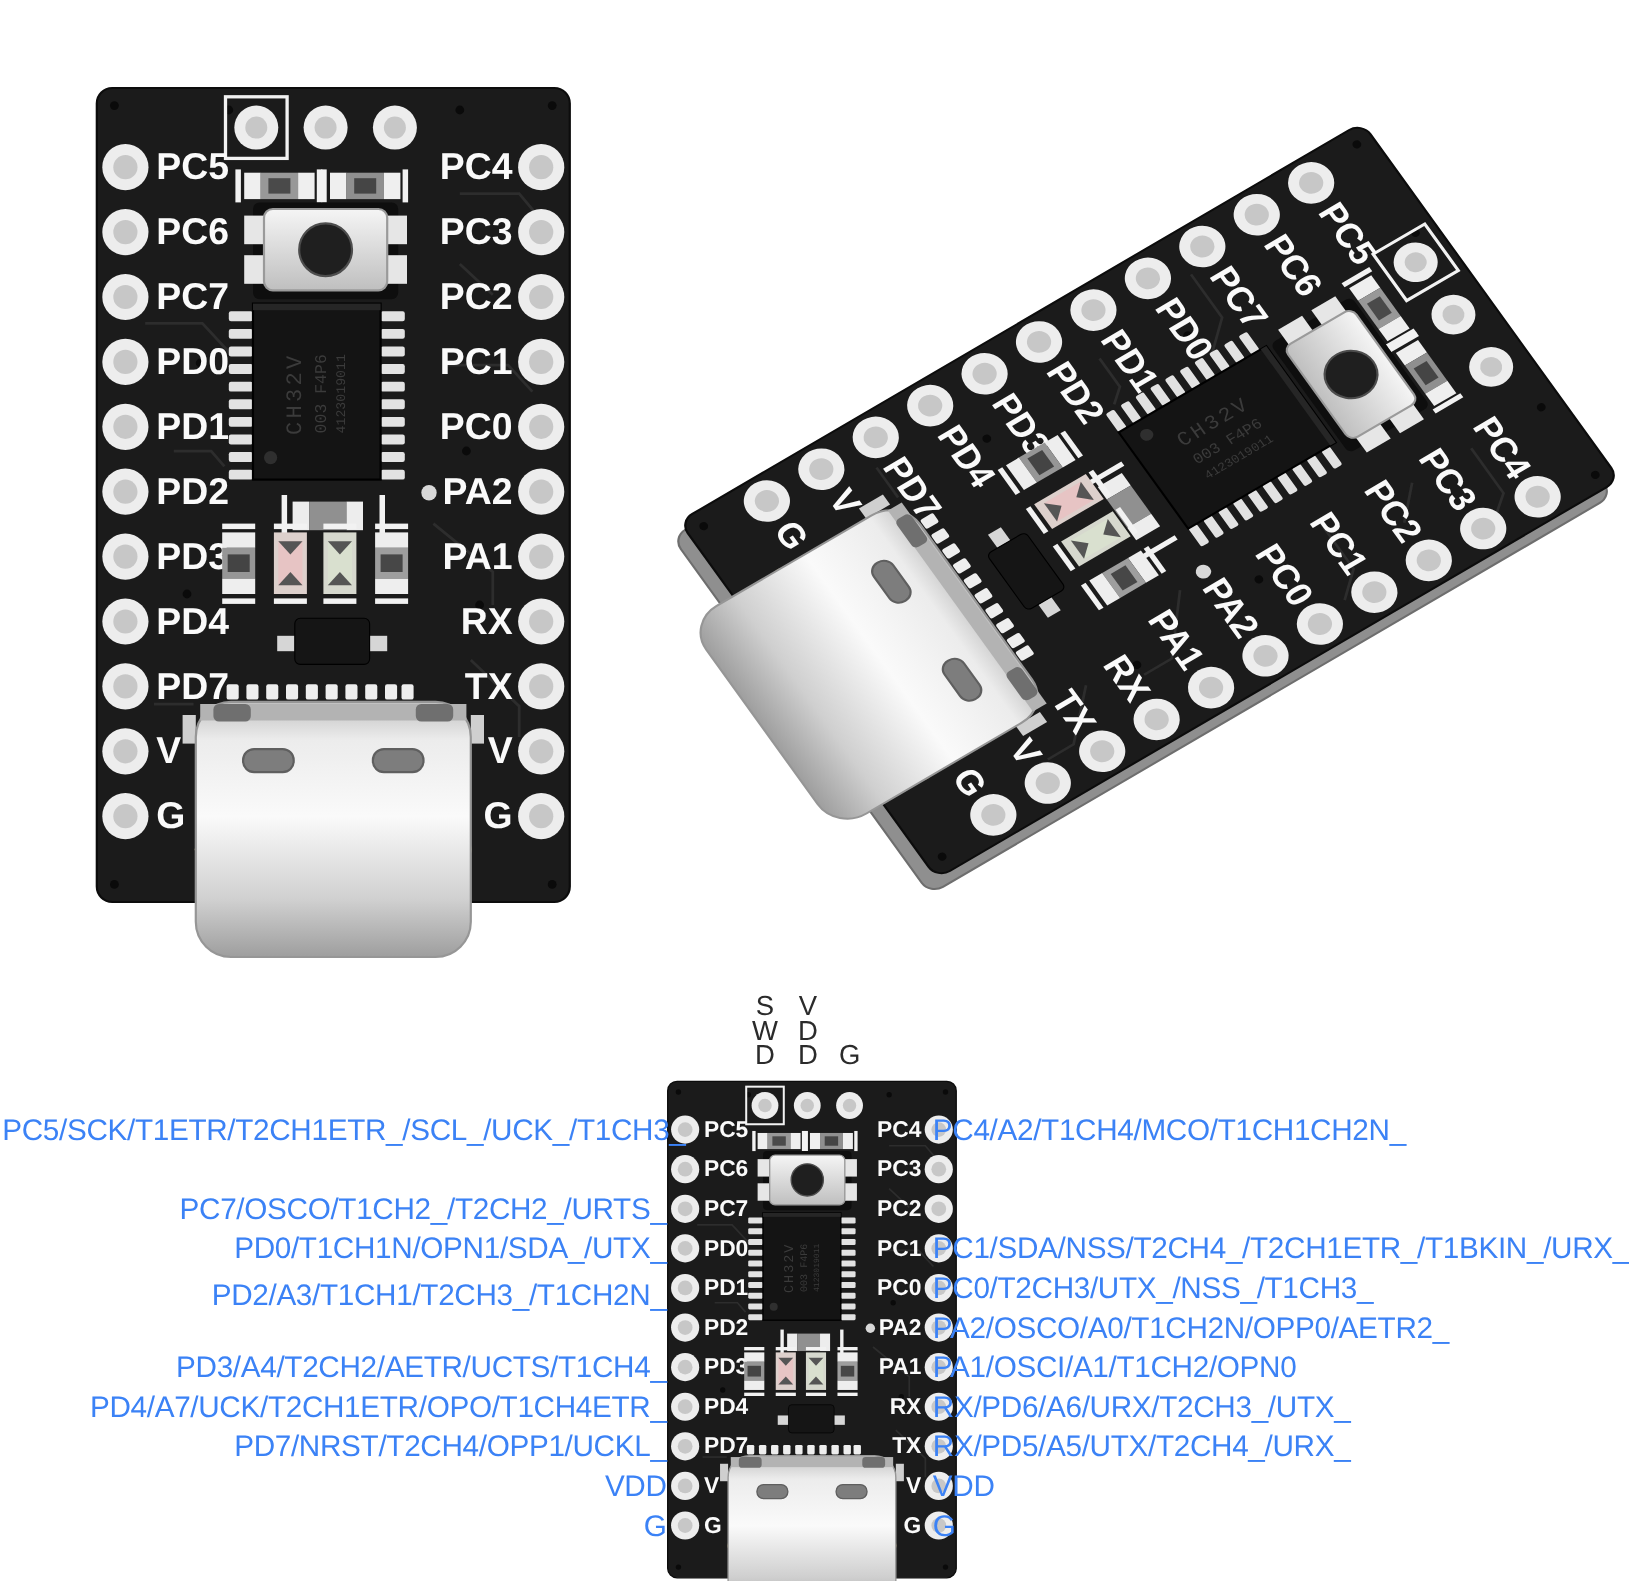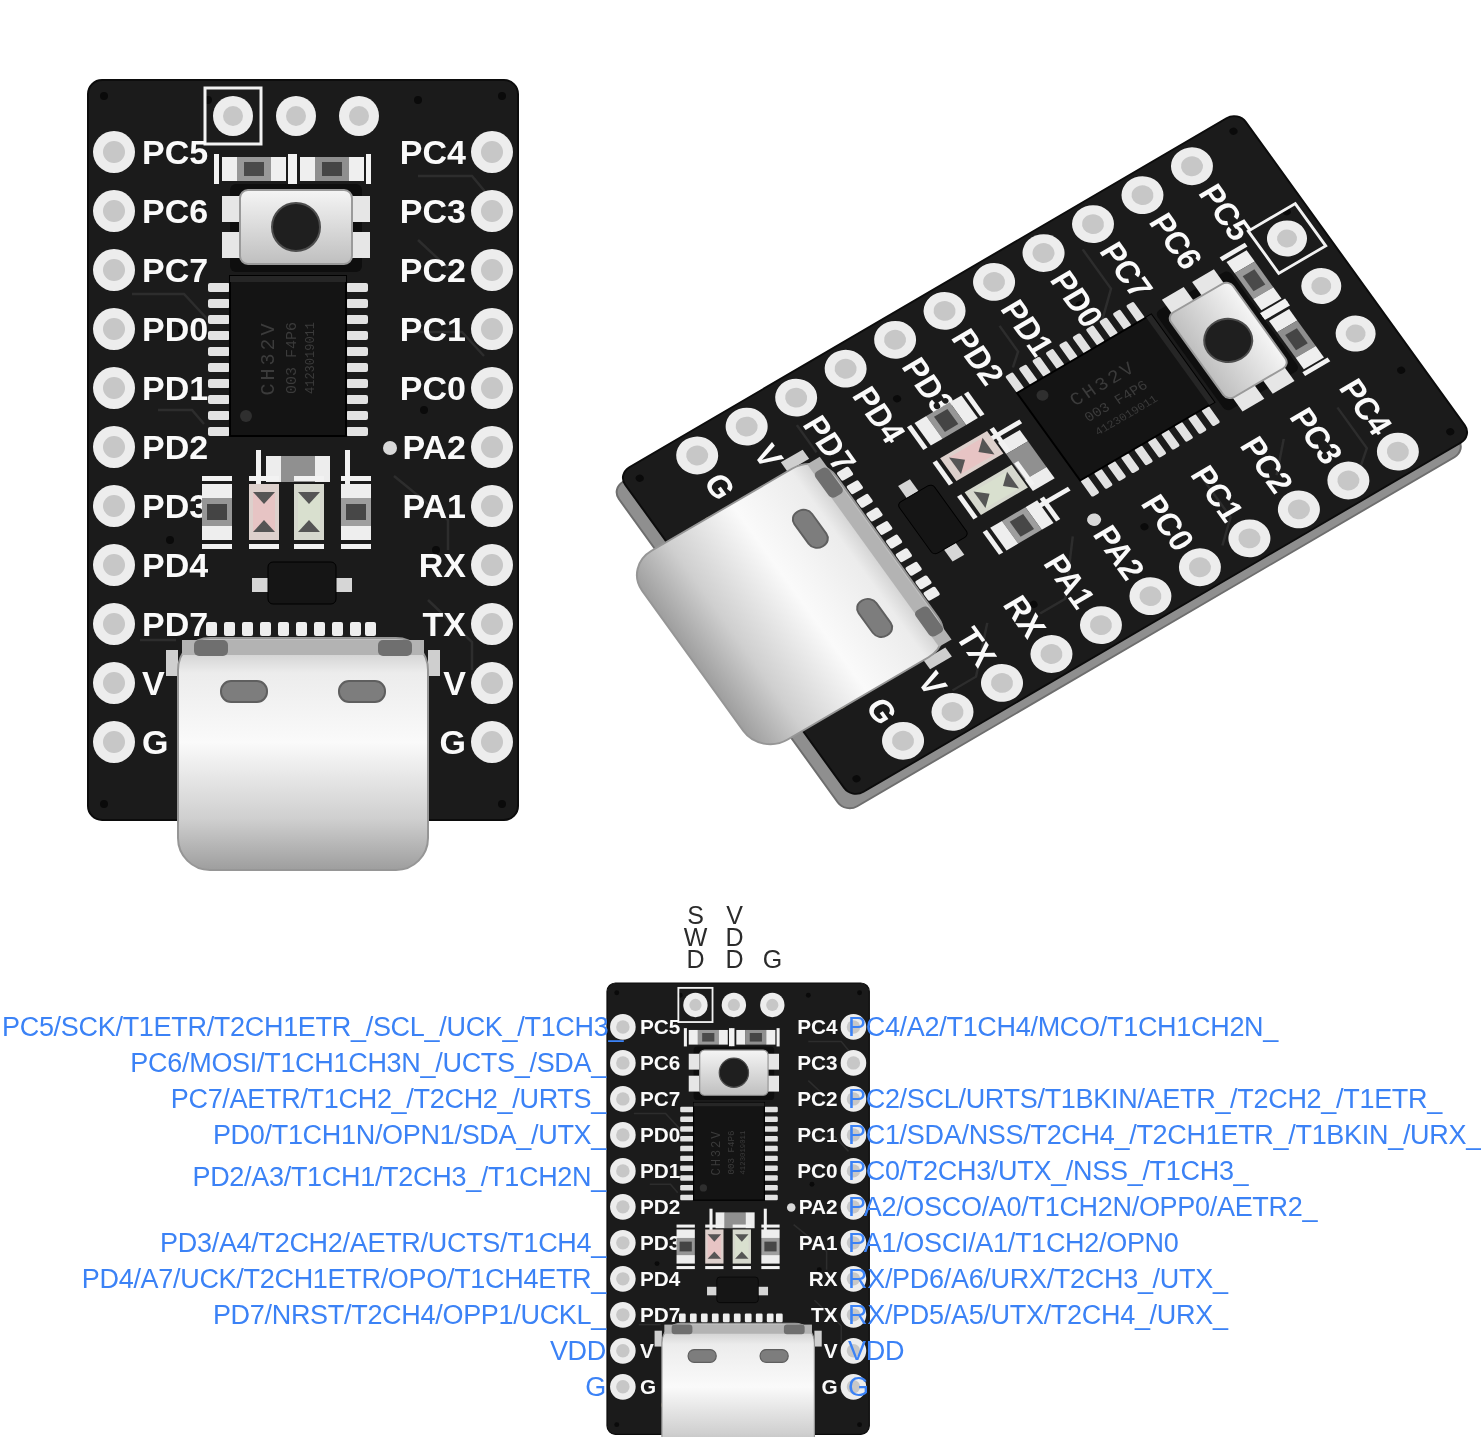--- a/index.html
+++ b/index.html
@@ -289,32 +289,30 @@
     <g>
       <use href="#pcb-board" transform="translate(607,963) scale(0.61)"></use>
     </g>
   </svg>
 
   <div class="vlab" style="left:682px;top:884px;">SWD</div>
   <div class="vlab" style="left:721px;top:884px;">VDD</div>
   <div class="vlab" style="left:759px;top:928px;">G</div>
 
   <div class="fn l" style="top:991px;">PC5/SCK/T1ETR/T2CH1ETR_/SCL_/UCK_/T1CH3_</div>
-  <div class="fn l" style="top:1027px;">PC6/MOSI/T1CH1CH3N_/UCTS_/SDA_</div>
-  <div class="fn l" style="top:1063px;">PC7/AETR/T1CH2_/T2CH2_/URTS_</div>
+  <div class="fn l" style="top:1063px;">PC7/OSCO/T1CH2_/T2CH2_/URTS_</div>
   <div class="fn l" style="top:1099px;">PD0/T1CH1N/OPN1/SDA_/UTX_</div>
   <div class="fn l" style="top:1141px;">PD2/A3/T1CH1/T2CH3_/T1CH2N_</div>
   <div class="fn l" style="top:1207px;">PD3/A4/T2CH2/AETR/UCTS/T1CH4_</div>
   <div class="fn l" style="top:1243px;">PD4/A7/UCK/T2CH1ETR/OPO/T1CH4ETR_</div>
   <div class="fn l" style="top:1279px;">PD7/NRST/T2CH4/OPP1/UCKL_</div>
   <div class="fn l" style="top:1315px;">VDD</div>
   <div class="fn l" style="top:1351px;">G</div>
 
   <div class="fn r" style="top:991px;">PC4/A2/T1CH4/MCO/T1CH1CH2N_</div>
-  <div class="fn r" style="top:1063px;">PC2/SCL/URTS/T1BKIN/AETR_/T2CH2_/T1ETR_</div>
   <div class="fn r" style="top:1099px;">PC1/SDA/NSS/T2CH4_/T2CH1ETR_/T1BKIN_/URX_</div>
   <div class="fn r" style="top:1135px;">PC0/T2CH3/UTX_/NSS_/T1CH3_</div>
   <div class="fn r" style="top:1171px;">PA2/OSCO/A0/T1CH2N/OPP0/AETR2_</div>
   <div class="fn r" style="top:1207px;">PA1/OSCI/A1/T1CH2/OPN0</div>
   <div class="fn r" style="top:1243px;">RX/PD6/A6/URX/T2CH3_/UTX_</div>
   <div class="fn r" style="top:1279px;">RX/PD5/A5/UTX/T2CH4_/URX_</div>
   <div class="fn r" style="top:1315px;">VDD</div>
   <div class="fn r" style="top:1351px;">G</div>
 
 </div>

